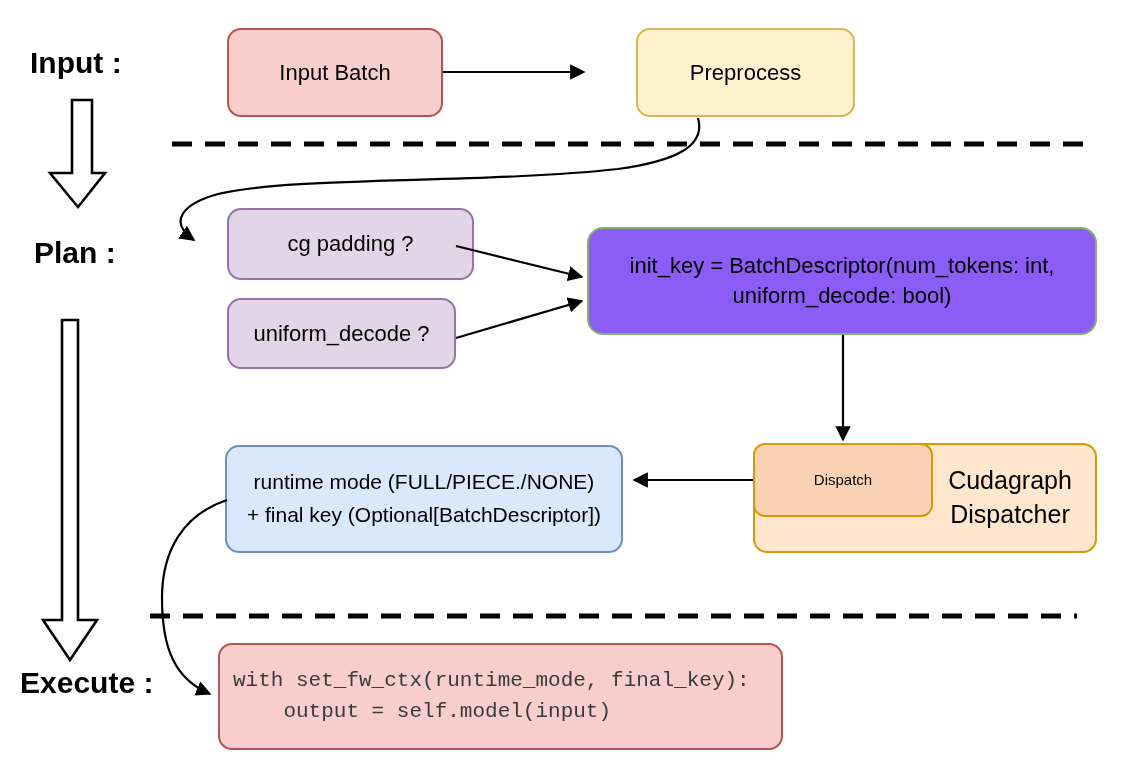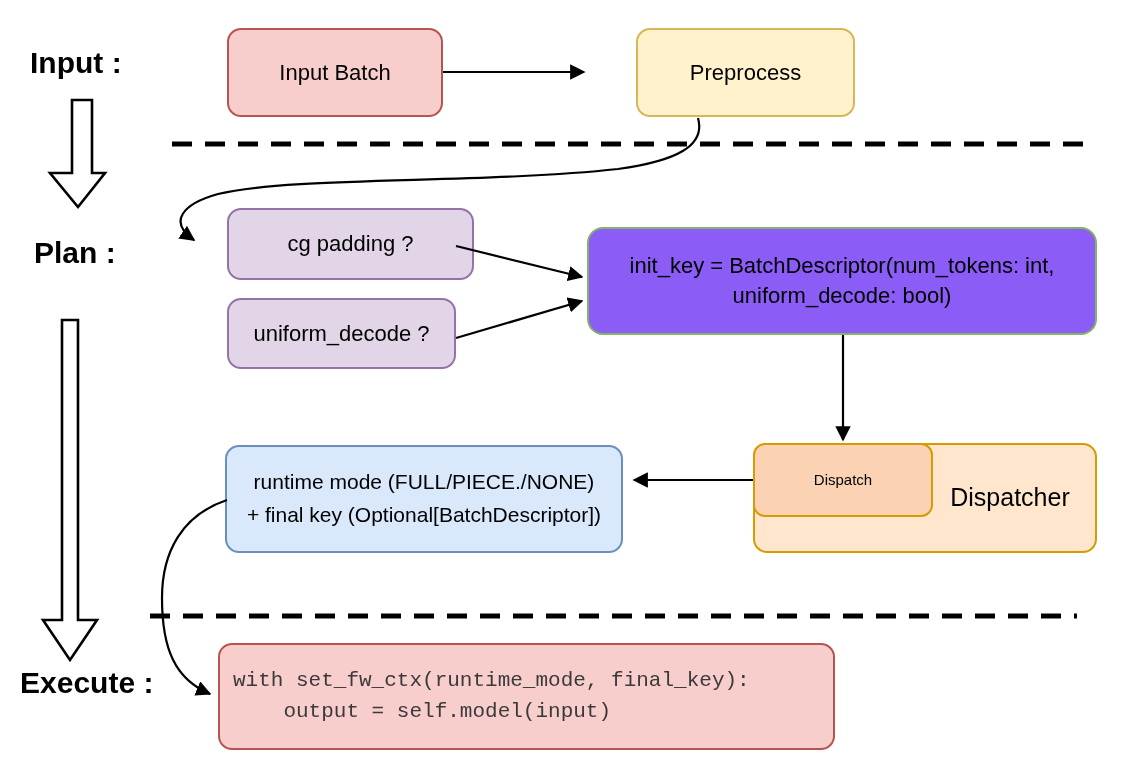--- a/index.html
+++ b/index.html
@@ -69,21 +69,21 @@
     left:753px;top:443px;width:180px;height:74px;
     background:#fbd3b4;border-color:#d79b00;font-size:15px;
     border-radius:12px;
   }
   #node-runtime-mode{
     left:225px;top:445px;width:398px;height:108px;
     background:#dae8fc;border-color:#6c8ebf;font-size:21px;
     line-height:1.55;
   }
   #node-execute-code{
-    left:218px;top:643px;width:617px;height:107px;
+    left:218px;top:643px;width:565px;height:107px;
     background:#f8cecc;border-color:#b85450;
     align-items:flex-start;
     padding-left:13px;
     font-family:"Liberation Mono","DejaVu Sans Mono",monospace;
     font-size:21px;
     color:#3a3a3a;
     line-height:1.45;
   }
   #node-execute-code .code-line{white-space:pre;}
 
@@ -119,20 +119,21 @@
     <span>uniform_decode ?</span>
   </div>
 
   <div class="node" id="node-init-key">
     <span>init_key = BatchDescriptor(num_tokens: int,</span>
     <span>uniform_decode: bool)</span>
   </div>
 
   <div class="node" id="node-cudagraph-dispatcher">
     <div id="cudagraph-label">
+      <span>Cudagraph</span>
       <span>Dispatcher</span>
     </div>
   </div>
 
   <div class="node" id="node-dispatch">
     <span>Dispatch</span>
   </div>
 
   <div class="node" id="node-runtime-mode">
     <span>runtime mode (FULL/PIECE./NONE)</span>

